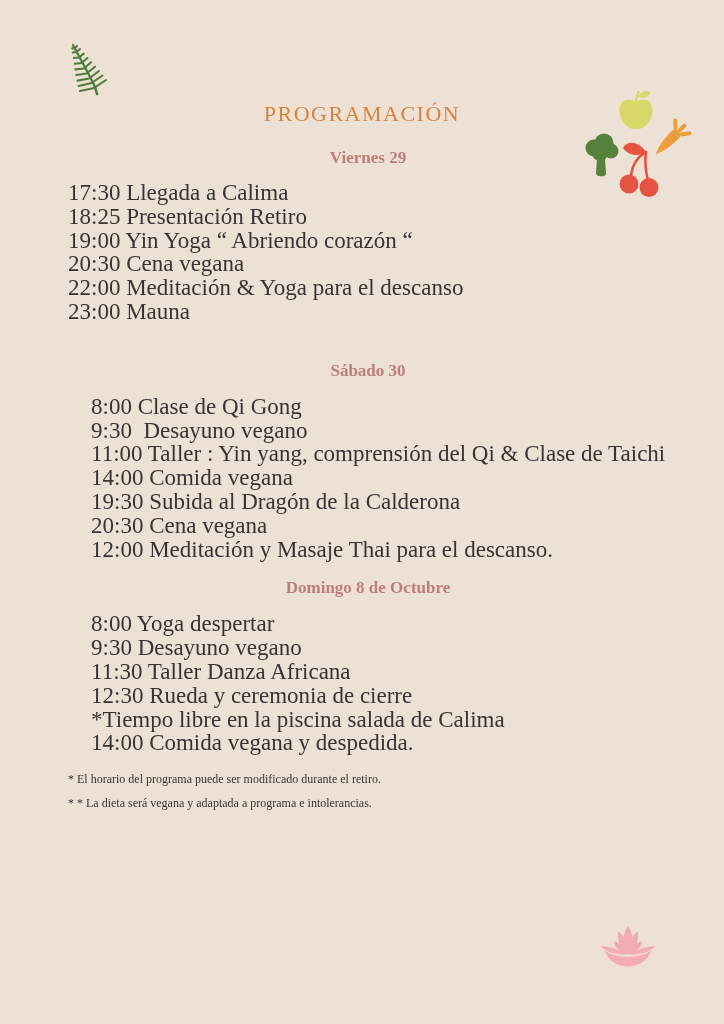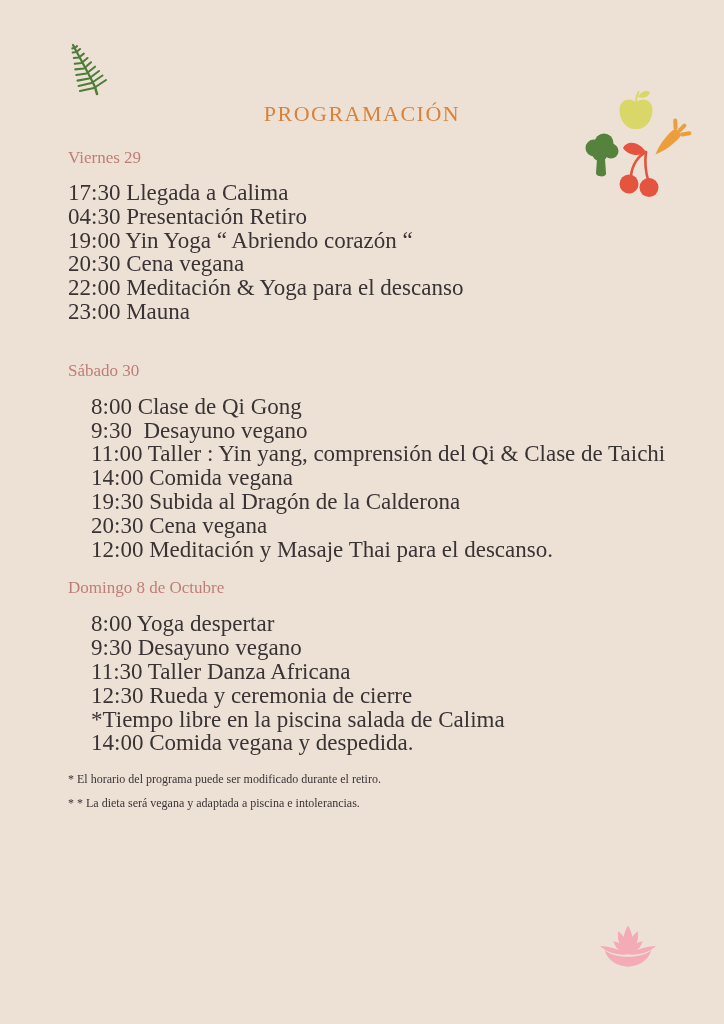--- a/index.html
+++ b/index.html
@@ -24,22 +24,23 @@
     color: var(--title, #D8823B);
   }
 
   .content {
     position: absolute;
     left: 68px; top: 0; width: 600px;
   }
   .day {
     font-size: 17px;
     line-height: 24px;
-    font-weight: 400;
+    font-weight: 700;
     color: var(--heading, #BD7E76);
+    text-align: center;
   }
   .day.first { margin-top: 146px; }
   .day.second { margin-top: 35px; }
   .day.third { margin-top: 15px; }
   .list { margin-top: 11px; }
   .list.sat, .list.sun { margin-top: 12px; margin-left: 23px; }
   .row {
     font-size: 23px;
     line-height: 23.8px;
     white-space: pre-wrap;
@@ -119,21 +120,21 @@
       <circle class="cherry-fill" cx="11" cy="44" r="9.5"></circle>
       <circle class="cherry-fill" cx="31" cy="47.5" r="9.5"></circle>
     </svg>
   </div>
 
   <div class="content">
 
     <h2 class="day first">Viernes 29</h2>
     <div class="list fri">
       <div class="row">17:30 Llegada a Calima</div>
-      <div class="row">04:30 Presentación Retiro</div>
+      <div class="row">18:25 Presentación Retiro</div>
       <div class="row">19:00 Yin Yoga “ Abriendo corazón “</div>
       <div class="row">20:30 Cena vegana</div>
       <div class="row">22:00 Meditación &amp; Yoga para el descanso</div>
       <div class="row">23:00 Mauna</div>
     </div>
 
     <h2 class="day second">Sábado 30</h2>
     <div class="list sat">
       <div class="row">8:00 Clase de Qi Gong</div>
       <div class="row">9:30  Desayuno vegano</div>
@@ -149,21 +150,21 @@
       <div class="row">8:00 Yoga despertar</div>
       <div class="row">9:30 Desayuno vegano</div>
       <div class="row">11:30 Taller Danza Africana</div>
       <div class="row">12:30 Rueda y ceremonia de cierre</div>
       <div class="row">*Tiempo libre en la piscina salada de Calima</div>
       <div class="row">14:00 Comida vegana y despedida.</div>
     </div>
 
     <div class="notes">
       <p class="note">* El horario del programa puede ser modificado durante el retiro.</p>
-      <p class="note">* * La dieta será vegana y adaptada a piscina e intolerancias.</p>
+      <p class="note">* * La dieta será vegana y adaptada a programa e intolerancias.</p>
     </div>
 
   </div>
 
   <div class="lotus-wrap">
     <svg width="60" height="50" viewBox="0 0 64 50">
       <path class="lotus-fill" d="M31 33 C 20 34, 10 31, 2 24 C 12 24, 24 28, 31 33 Z"></path>
       <path class="lotus-fill" d="M33 33 C 44 34, 54 31, 62 24 C 52 24, 40 28, 33 33 Z"></path>
       <path class="lotus-fill" transform="rotate(-48 32 33)" d="M32 12 C 28.5 18, 27 24, 32 33 C 37 24, 35.5 18, 32 12 Z"></path>
       <path class="lotus-fill" transform="rotate(48 32 33)" d="M32 12 C 28.5 18, 27 24, 32 33 C 37 24, 35.5 18, 32 12 Z"></path>

